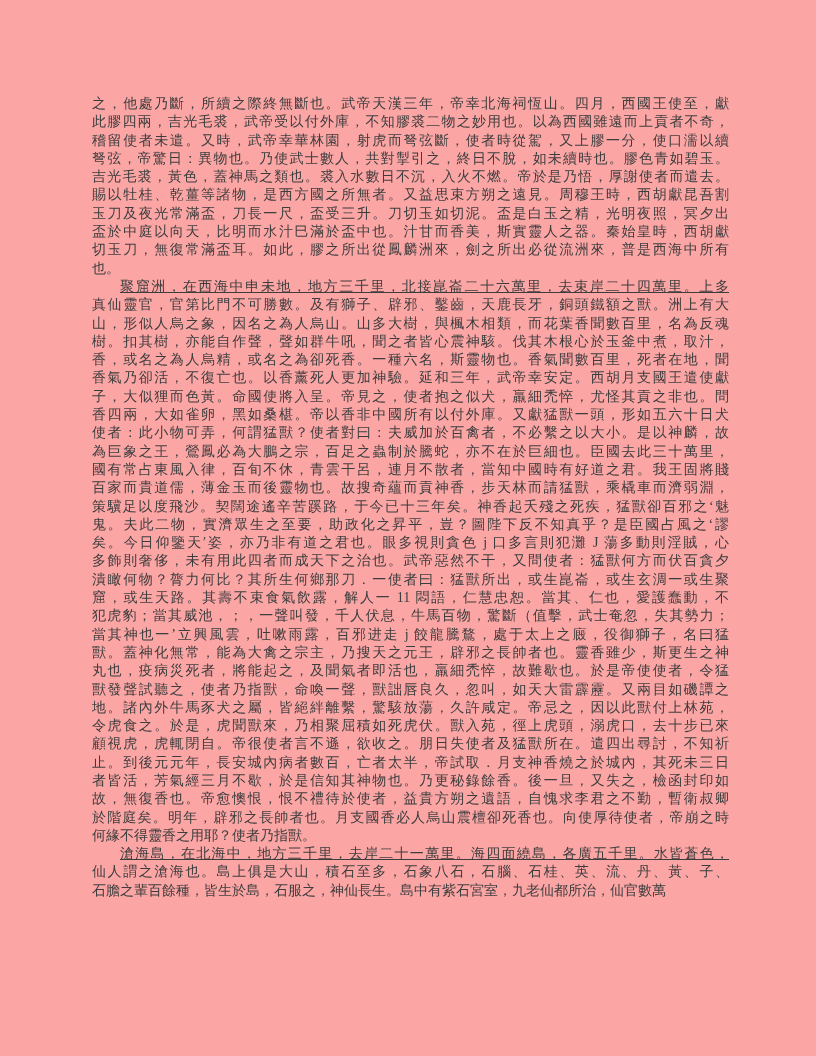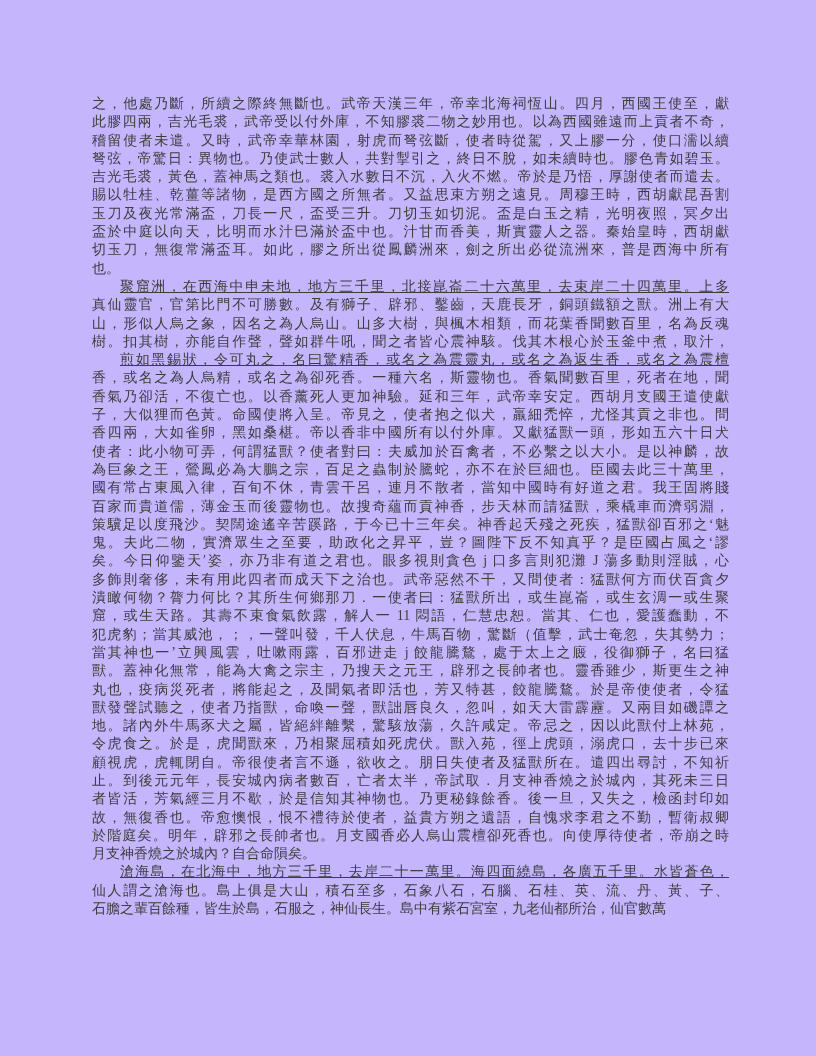--- a/index.html
+++ b/index.html
@@ -40,69 +40,68 @@
     text-decoration: underline;
   }
   .line.last {
     text-align-last: left;
     -moz-text-align-last: left;
   }
 </style>
 </head>
 <body>
 
-<div class="page" style="background: #c4b5fd;">
+<div class="page" style="background: #fca5a5;">
   <div class="text-area" id="text-area" style="color: rgb(61, 61, 61);">
       <div class="para">
         <div class="line">之，他處乃斷，所續之際終無斷也。武帝天漢三年，帝幸北海祠恆山。四月，西國王使至，獻</div>
         <div class="line">此膠四兩，吉光毛裘，武帝受以付外庫，不知膠裘二物之妙用也。以為西國雖遠而上貢者不奇，</div>
         <div class="line">稽留使者未遣。又時，武帝幸華林園，射虎而弩弦斷，使者時從駕，又上膠一分，使口濡以續</div>
         <div class="line">弩弦，帝驚日：異物也。乃使武士數人，共對掣引之，終日不脫，如未續時也。膠色青如碧玉。</div>
         <div class="line">吉光毛裘，黃色，蓋神馬之類也。裘入水數日不沉，入火不燃。帝於是乃悟，厚謝使者而遣去。</div>
         <div class="line">賜以牡桂、乾薑等諸物，是西方國之所無者。又益思束方朔之遠見。周穆王時，西胡獻昆吾割</div>
         <div class="line">玉刀及夜光常滿盃，刀長一尺，盃受三升。刀切玉如切泥。盃是白玉之精，光明夜照，冥夕出</div>
         <div class="line">盃於中庭以向天，比明而水汁巳滿於盃中也。汁甘而香美，斯實靈人之器。秦始皇時，西胡獻</div>
         <div class="line">切玉刀，無復常滿盃耳。如此，膠之所出從鳳麟洲來，劍之所出必從流洲來，普是西海中所有</div>
         <div class="line last">也。</div>
       </div>
       <div class="para">
         <div class="line first-indent">聚窟洲，在西海中申未地，地方三千里，北接崑崙二十六萬里，去束岸二十四萬里。上多</div>
         <div class="line">真仙靈官，官第比門不可勝數。及有獅子、辟邪、鑿齒，天鹿長牙，銅頭鐵額之獸。洲上有大</div>
         <div class="line">山，形似人烏之象，因名之為人烏山。山多大樹，與楓木相類，而花葉香聞數百里，名為反魂</div>
         <div class="line">樹。扣其樹，亦能自作聲，聲如群牛吼，聞之者皆心震神駭。伐其木根心於玉釜中煮，取汁，</div>
       </div>
       <div class="para">
-        <div class="line first-indent">煎如黑錫狀，令可丸之，名曰驚精香，或名之為震靈丸，或名之為返生香，或名之為震檀</div>
         <div class="line">香，或名之為人烏精，或名之為卻死香。一種六名，斯靈物也。香氣聞數百里，死者在地，聞</div>
         <div class="line">香氣乃卻活，不復亡也。以香薰死人更加神驗。延和三年，武帝幸安定。西胡月支國王遣使獻</div>
         <div class="line">子，大似狸而色黃。命國使將入呈。帝見之，使者抱之似犬，羸細禿悴，尤怪其貢之非也。問</div>
         <div class="line">香四兩，大如雀卵，黑如桑椹。帝以香非中國所有以付外庫。又獻猛獸一頭，形如五六十日犬</div>
         <div class="line">使者：此小物可弄，何謂猛獸？使者對曰：夫威加於百禽者，不必繫之以大小。是以神麟，故</div>
         <div class="line">為巨象之王，鶯鳳必為大鵬之宗，百足之蟲制於騰蛇，亦不在於巨細也。臣國去此三十萬里，</div>
         <div class="line">國有常占東風入律，百旬不休，青雲干呂，連月不散者，當知中國時有好道之君。我王固將賤</div>
         <div class="line">百家而貴道儒，薄金玉而後靈物也。故搜奇蘊而貢神香，步天林而請猛獸，乘橇車而濟弱淵，</div>
         <div class="line">策驥足以度飛沙。契闊途遙辛苦蹊路，于今已十三年矣。神香起夭殘之死疾，猛獸卻百邪之‘魅</div>
         <div class="line">鬼。夫此二物，實濟眾生之至要，助政化之昇平，豈？圖陛下反不知真乎？是臣國占風之‘謬</div>
         <div class="line">矣。今日仰鑒天′姿，亦乃非有道之君也。眼多視則貪色 j 口多言則犯灘 J 蕩多動則淫賊，心</div>
         <div class="line">多飾則奢侈，未有用此四者而成天下之治也。武帝惡然不干，又問使者：猛獸何方而伏百貪夕</div>
         <div class="line">潰瞰何物？膂力何比？其所生何鄉那刀．一使者曰：猛獸所出，或生崑崙，或生玄淍一或生聚</div>
         <div class="line">窟，或生天路。其壽不束食氣飲露，解人一 11 悶語，仁慧忠恕。當其、仁也，愛護蠢動，不</div>
         <div class="line">犯虎豹；當其威池，；，一聲叫發，千人伏息，牛馬百物，驚斷（值擊，武士奄忽，失其勢力；</div>
         <div class="line">當其神也一’立興風雲，吐嗽雨露，百邪进走 j 餃龍騰鶩，處于太上之廄，役御獅子，名曰猛</div>
         <div class="line">獸。蓋神化無常，能為大禽之宗主，乃搜天之元王，辟邪之長帥者也。靈香雖少，斯更生之神</div>
-        <div class="line">丸也，疫病災死者，將能起之，及聞氣者即活也，芳又特甚，餃龍騰鶩。於是帝使使者，令猛</div>
+        <div class="line">丸也，疫病災死者，將能起之，及聞氣者即活也，羸細禿悴，故難歇也。於是帝使使者，令猛</div>
         <div class="line">獸發聲試聽之，使者乃指獸，命喚一聲，獸詘唇良久，忽叫，如天大雷霹靂。又兩目如磯譚之</div>
         <div class="line">地。諸內外牛馬豕犬之屬，皆絕絆離繫，驚駭放蕩，久許咸定。帝忌之，因以此獸付上林苑，</div>
         <div class="line">令虎食之。於是，虎聞獸來，乃相聚屈積如死虎伏。獸入苑，徑上虎頭，溺虎口，去十步已來</div>
         <div class="line">顧視虎，虎輒閉自。帝很使者言不遜，欲收之。朋日失使者及猛獸所在。遣四出尋討，不知祈</div>
         <div class="line">止。到後元元年，長安城內病者數百，亡者太半，帝試取．月支神香燒之於城內，其死未三日</div>
         <div class="line">者皆活，芳氣經三月不歇，於是信知其神物也。乃更秘錄餘香。後一旦，又失之，檢函封印如</div>
         <div class="line">故，無復香也。帝愈懊恨，恨不禮待於使者，益貴方朔之遺語，自愧求李君之不勤，暫衛叔卿</div>
         <div class="line">於階庭矣。明年，辟邪之長帥者也。月支國香必人烏山震檀卻死香也。向使厚待使者，帝崩之時</div>
-        <div class="line last">月支神香燒之於城內？自合命隕矣。</div>
+        <div class="line last">何緣不得靈香之用耶？使者乃指獸。</div>
       </div>
       <div class="para">
         <div class="line first-indent">滄海島，在北海中，地方三千里，去岸二十一萬里。海四面繞島，各廣五千里。水皆蒼色，</div>
         <div class="line">仙人謂之滄海也。島上俱是大山，積石至多，石象八石，石腦、石桂、英、流、丹、黃、子、</div>
         <div class="line last">石膽之輩百餘種，皆生於島，石服之，神仙長生。島中有紫石宮室，九老仙都所治，仙官數萬</div>
       </div>
     </div>
 </div>
 
 </body></html>

